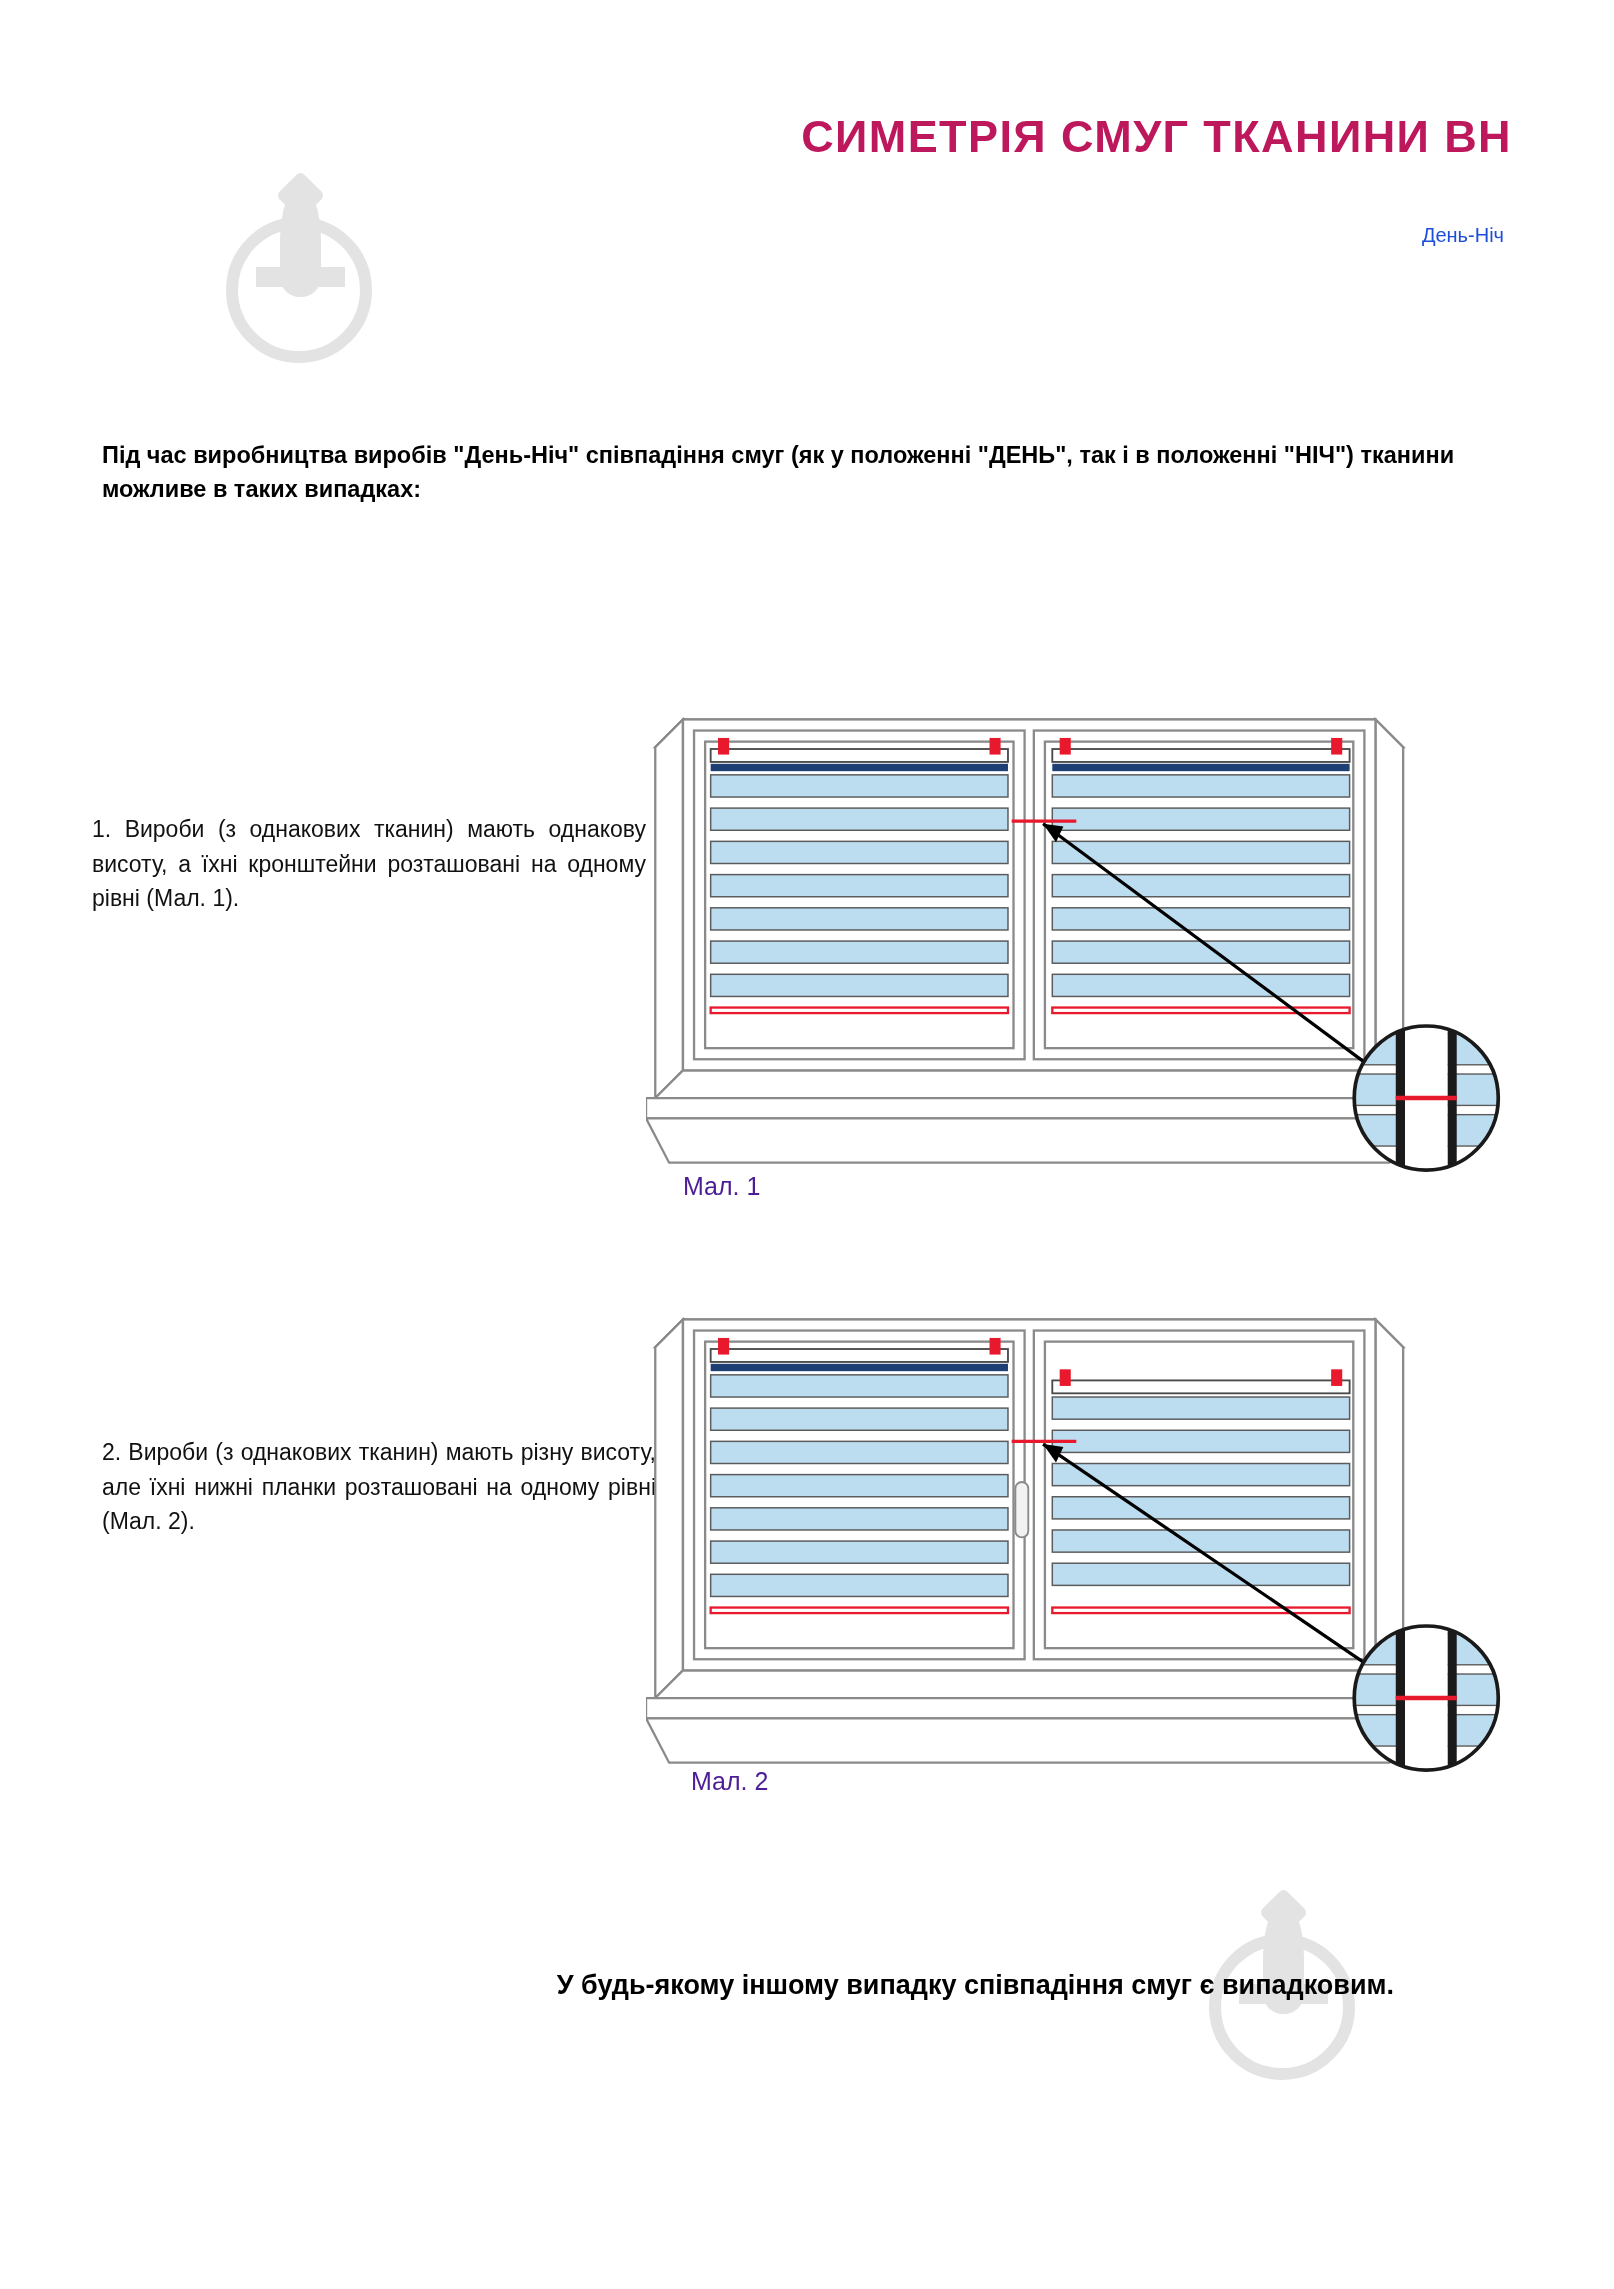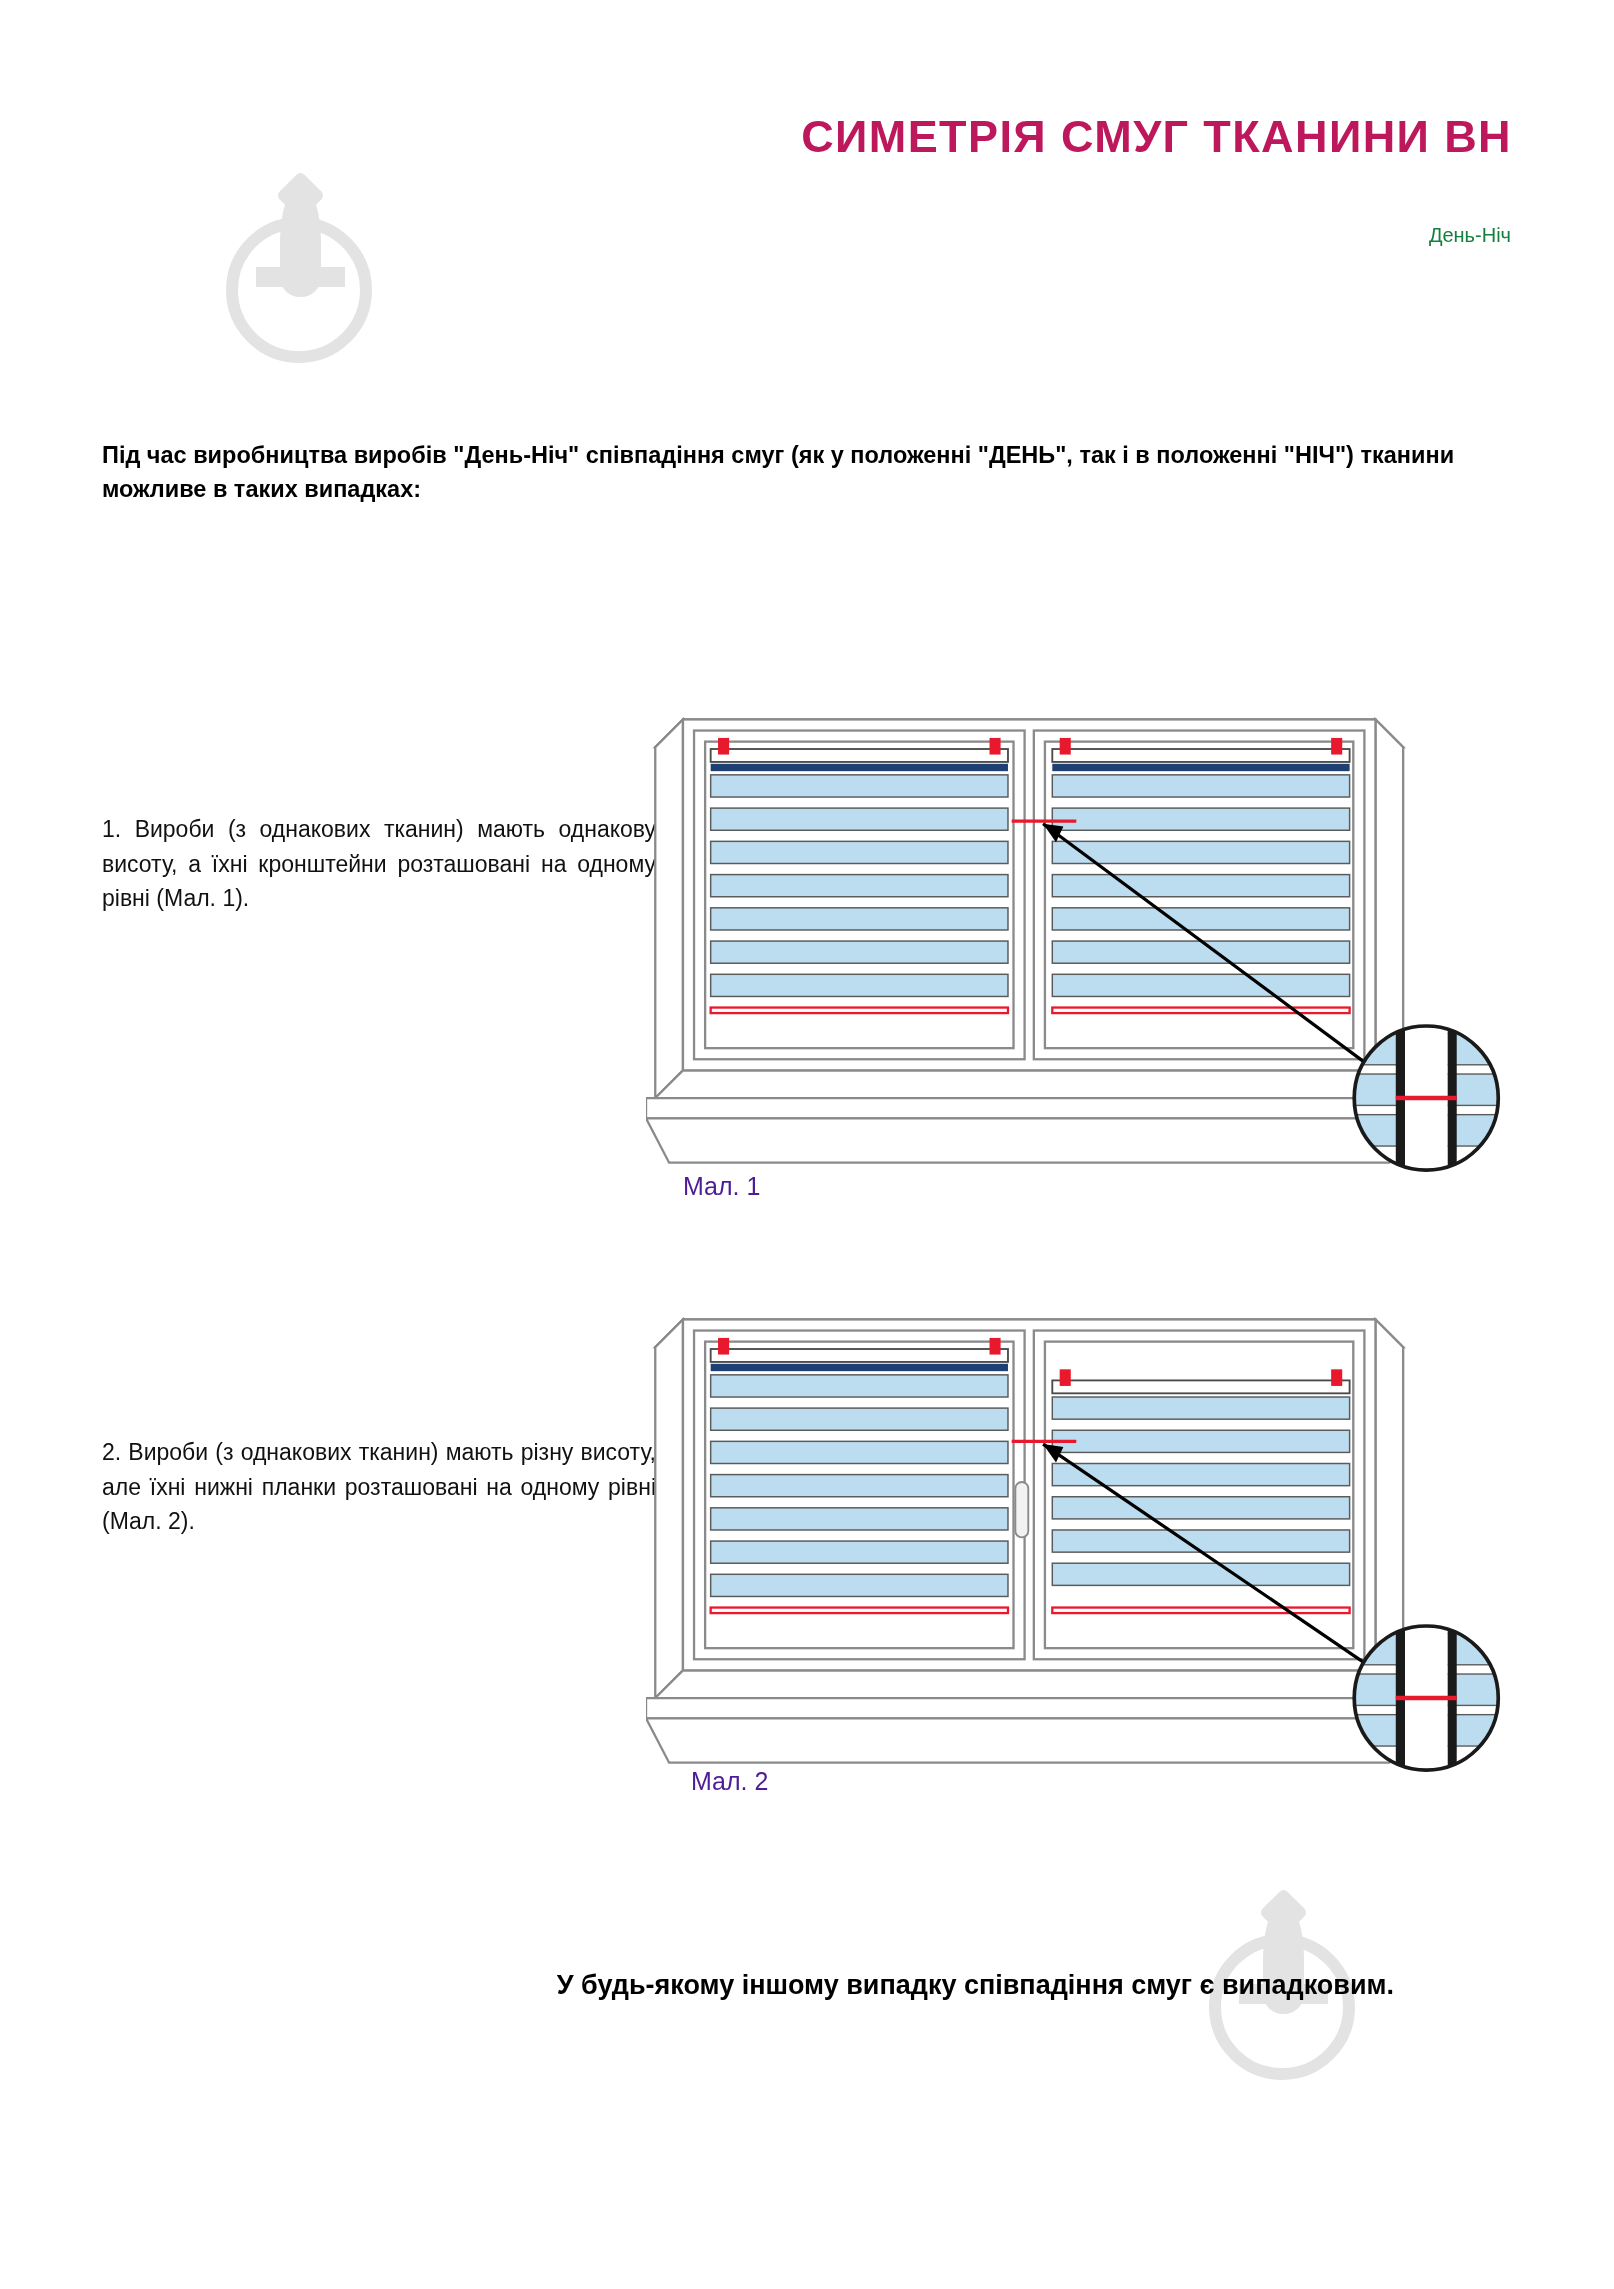--- a/index.html
+++ b/index.html
@@ -23,23 +23,23 @@
     right: 102px;
     font-size: 45px;
     font-weight: bold;
     letter-spacing: 1.4px;
     text-align: right;
     color: #be185d;
   }
   .page-subtitle {
     position: absolute;
     top: 224px;
-    right: 103px;
+    right: 110px;
     font-size: 20px;
-    color: #15803d;
+    color: #1d4ed8;
     text-align: right;
   }
 
   
   .watermark {
     position: absolute;
     width: 157px;
     height: 194px;
   }
   .watermark .ring {
@@ -98,21 +98,21 @@
 
   
   .item-text {
     position: absolute;
     width: 554px;
     font-size: 23px;
     line-height: 1.5;
     text-align: justify;
     color: #111;
   }
-  #text-1 { left: 102px; top: 812px; }
+  #text-1 { left: 92px; top: 812px; }
   #text-2 { left: 102px; top: 1412px; margin-top: 23px; }
 
   .figure-caption {
     position: absolute;
     font-size: 25px;
     color: #4c1d95;
   }
   #cap-1 { left: 683px; top: 1172px; }
   #cap-2 { left: 683px; top: 1767px; margin-left: 8px; }
 

